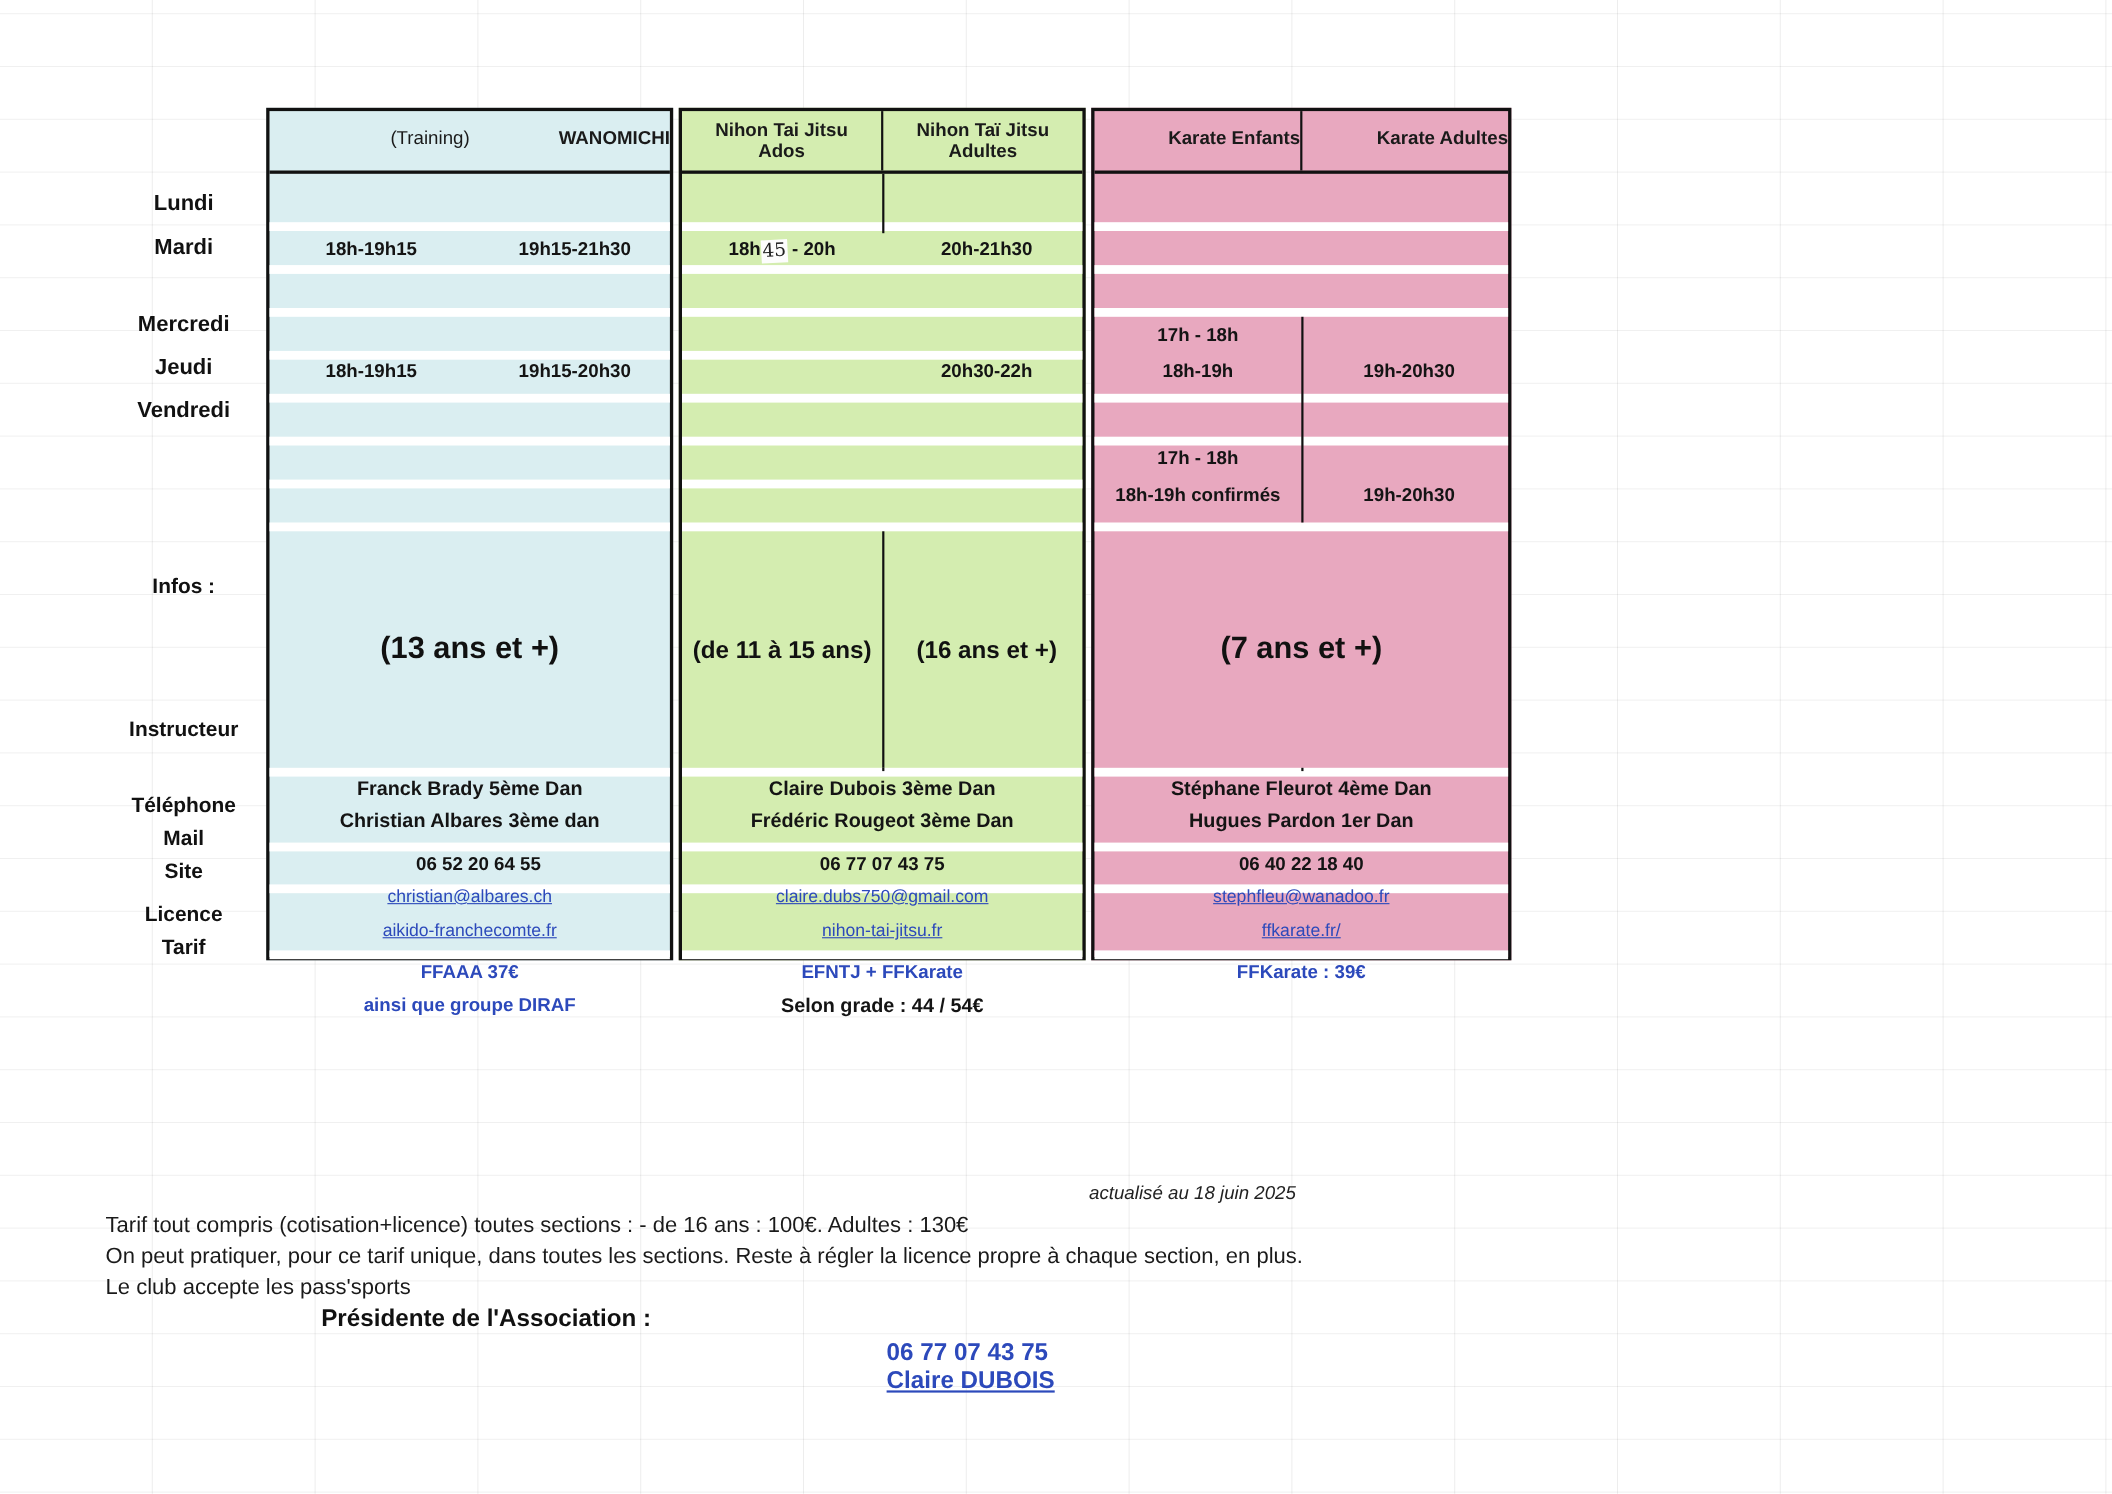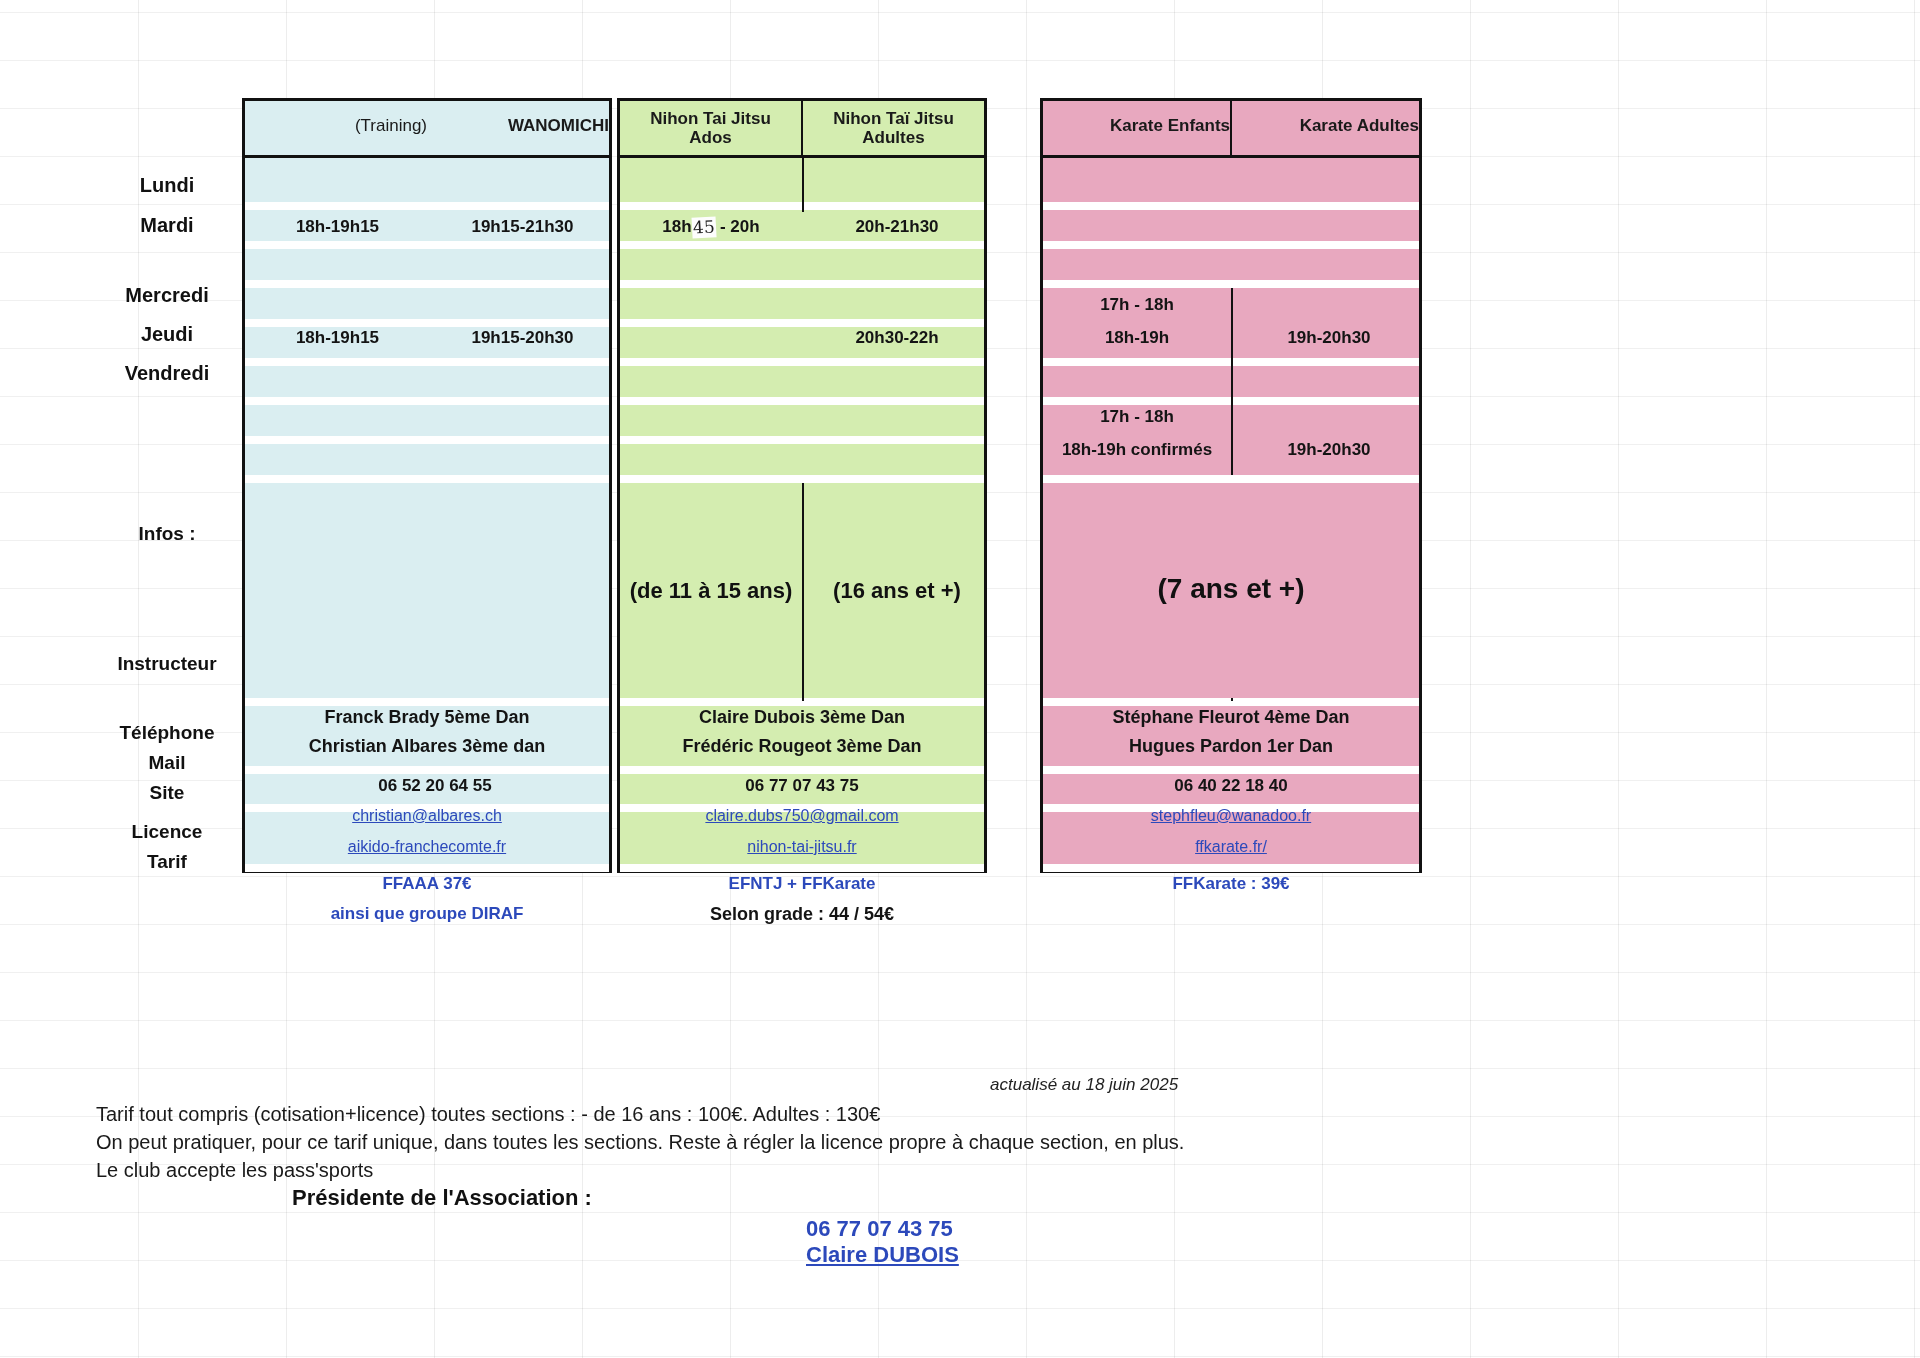--- a/index.html
+++ b/index.html
@@ -283,20 +283,21 @@
         <div class="stripe" style="top:608px"></div>
         <div class="stripe" style="top:646px"></div>
         <div class="stripe" style="top:706px"></div>
 
         <div class="cell" style="left:0;   top:58px; width:185px">18h-19h15</div>
         <div class="cell" style="left:185px; top:58px; width:185px">19h15-21h30</div>
 
         <div class="cell" style="left:0;   top:169px; width:185px">18h-19h15</div>
         <div class="cell" style="left:185px; top:169px; width:185px">19h15-20h30</div>
 
+        <div class="infos-big" style="left:0; top:415px; width:364px">(13 ans et +)</div>
 
         <div class="cell" style="left:0; top:548px; width:364px; font-size:18px">Franck Brady 5ème Dan</div>
         <div class="cell" style="left:0; top:577px; width:364px; font-size:18px">Christian Albares 3ème dan</div>
 
         <div class="cell" style="left:0; top:617px; width:380px; font-size:17px">06 52 20 64 55</div>
         <div class="cell linklike" style="left:0; top:648px; width:364px">christian@albares.ch</div>
         <div class="cell linklike" style="left:0; top:679px; width:364px">aikido-franchecomte.fr</div>
 
         <div class="cell bluebold" style="left:0; top:715px; width:364px">FFAAA 37€</div>
         <div class="cell bluebold" style="left:0; top:745px; width:364px">ainsi que groupe DIRAF</div>
@@ -349,21 +350,21 @@
 
         <div class="cell" style="left:0; top:617px; width:364px; font-size:17px">06 77 07 43 75</div>
         <div class="cell linklike" style="left:0; top:648px; width:364px">claire.dubs750@gmail.com</div>
         <div class="cell linklike" style="left:0; top:679px; width:364px">nihon-tai-jitsu.fr</div>
 
         <div class="cell bluebold" style="left:0; top:715px; width:364px">EFNTJ + FFKarate</div>
         <div class="cell" style="left:0; top:745px; width:364px; font-size:18px">Selon grade : 44 / 54€</div>
       </div>
     </div>
 
-    <div class="block pink" style="left:900px; top:0px; width:382px; height:775px;margin-left:48px;">
+    <div class="block pink" style="left:900px; top:0px; width:382px; height:775px;">
 
       <div class="blk-head">
         <div class="hcell" style="align-items:flex-end; padding-bottom:4px;">Karate Enfants</div>
         <div class="hcell sep" style="align-items:flex-end; padding-bottom:4px;">Karate Adultes</div>
       </div>
 
       <div class="cellgrid">
         <div class="stripe" style="top:44px"></div>
         <div class="stripe" style="top:83px"></div>
         <div class="stripe" style="top:122px"></div>

